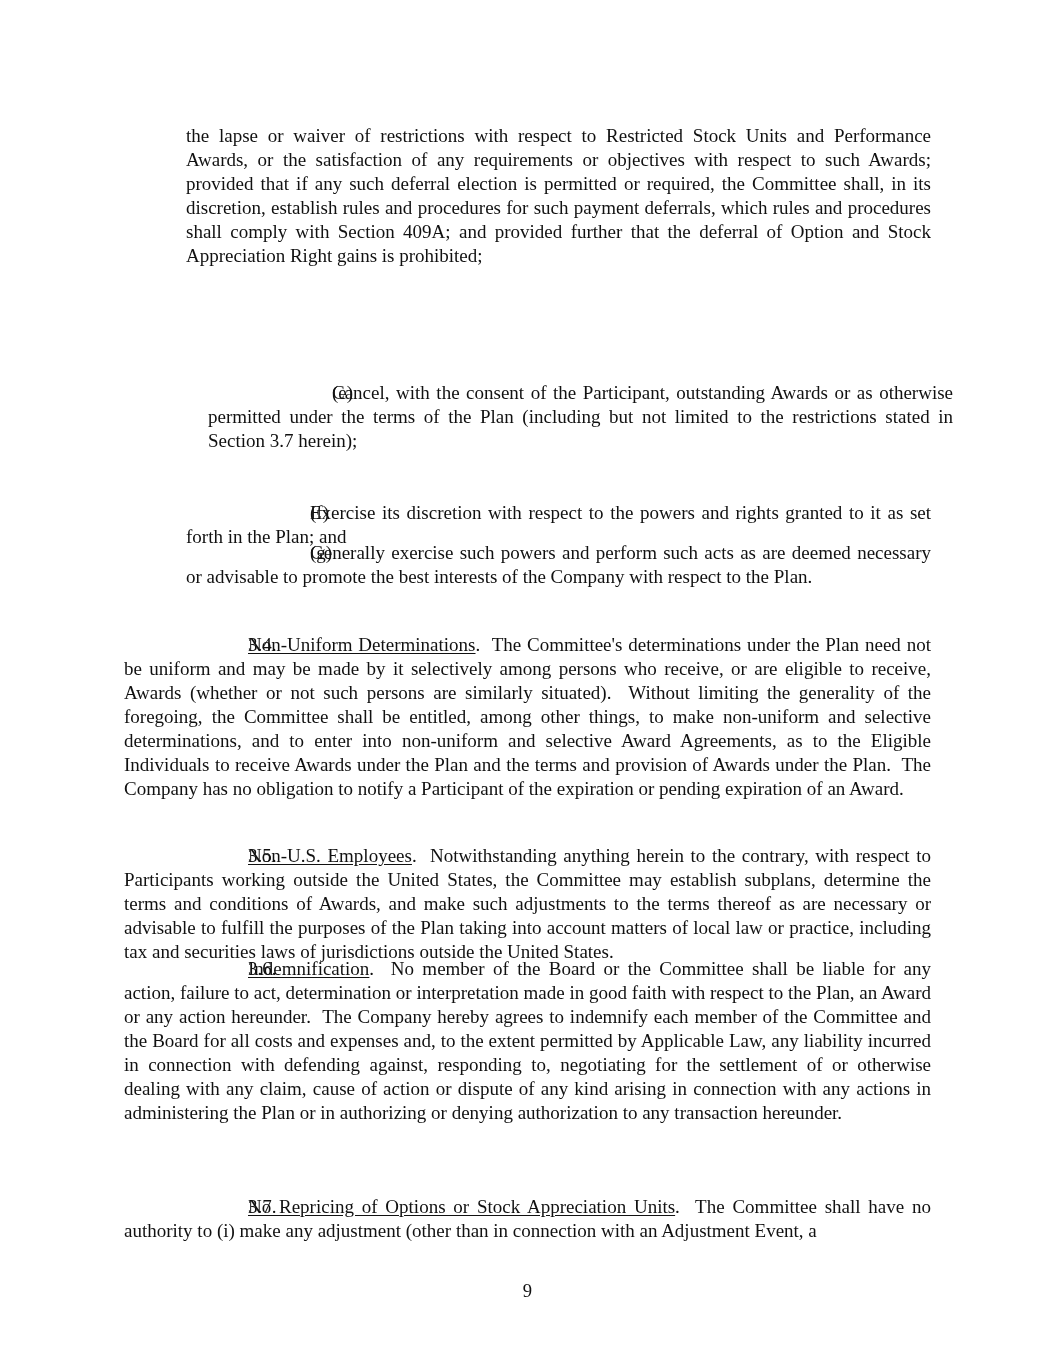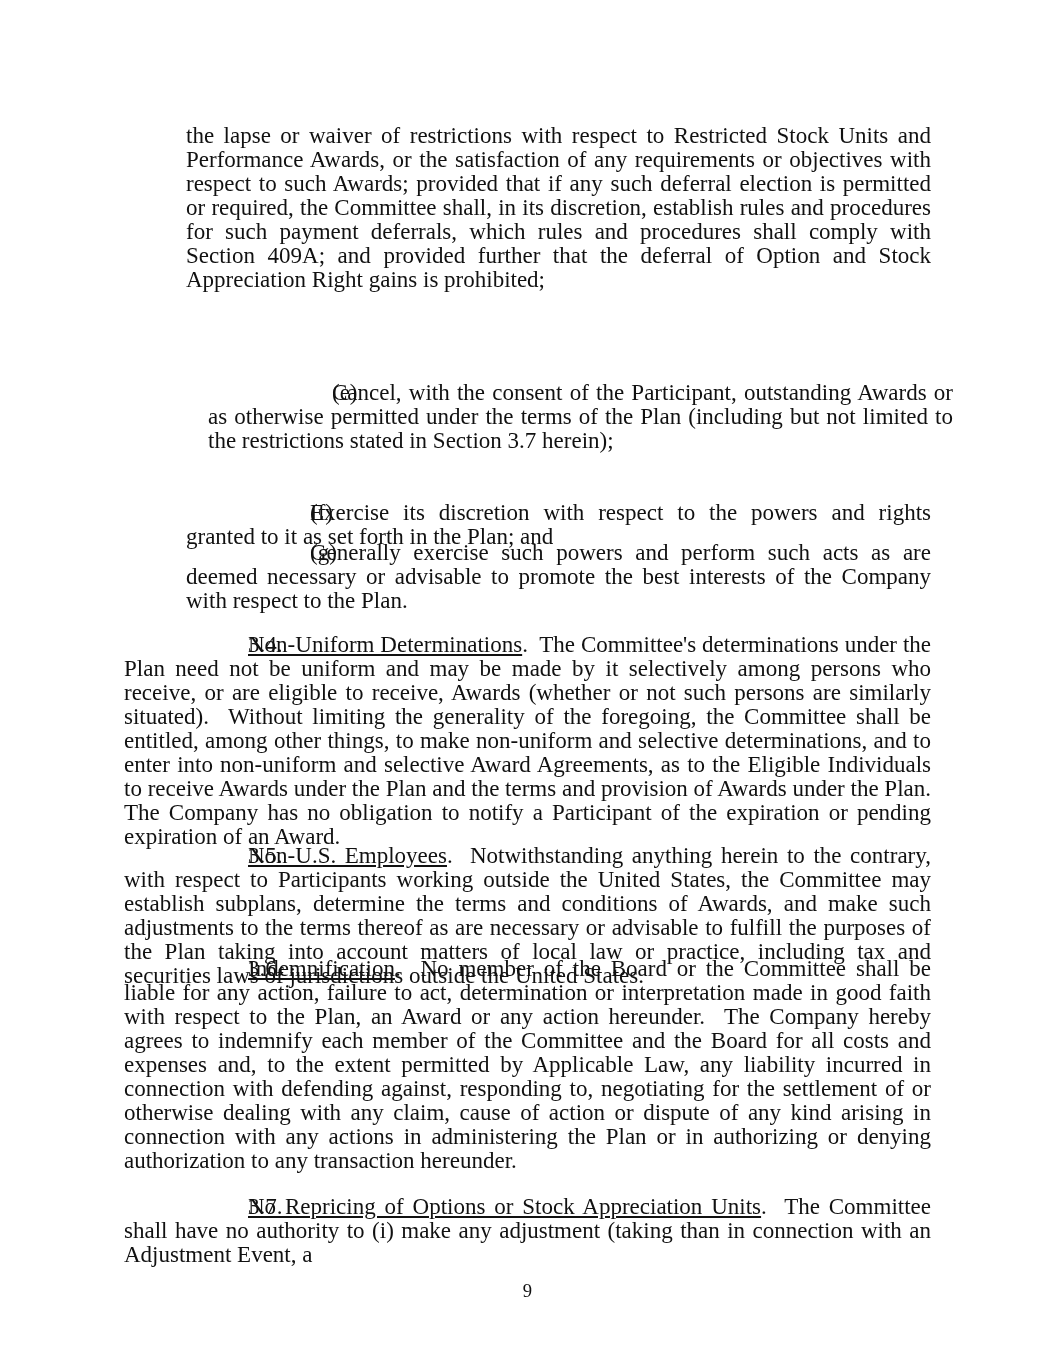--- a/index.html
+++ b/index.html
@@ -17,21 +17,21 @@
     }
     .page {
       position: absolute;
       left: 0;
       top: 0;
       width: 1055px;
       height: 1365px;
     }
     .para {
       position: absolute;
-      font-size: 23px;
+      font-size: 19px;
       line-height: 24px;
       text-align: justify;
       margin: 0;
     }
     .indented-block {
       left: 186px;
       width: 745px;
     }
     .full-block {
       left: 124px;
@@ -71,16 +71,16 @@
   <p class="para indented-block first-indent" style="top:473px;margin-top:28px;"><span class="label">(f)</span><span>Exercise its discretion with respect to the powers and rights granted to it as set forth in the Plan; and</span></p>
 
   <p class="para indented-block first-indent" style="top:541px;"><span class="label">(g)</span><span>Generally exercise such powers and perform such acts as are deemed necessary or advisable to promote the best interests of the Company with respect to the Plan.</span></p>
 
   <p class="para full-block first-indent" style="top:633px;"><span class="label">3.4.</span><span class="heading-u">Non-Uniform Determinations</span><span>.</span><span style="white-space:pre-wrap;">  The Committee's determinations under the Plan need not be uniform and may be made by it selectively among persons who receive, or are eligible to receive, Awards (whether or not such persons are similarly situated).  Without limiting the generality of the foregoing, the Committee shall be entitled, among other things, to make non-uniform and selective determinations, and to enter into non-uniform and selective Award Agreements, as to the Eligible Individuals to receive Awards under the Plan and the terms and provision of Awards under the Plan.  The Company has no obligation to notify a Participant of the expiration or pending expiration of an Award.</span></p>
 
   <p class="para full-block first-indent" style="top:844px;"><span class="label">3.5.</span><span class="heading-u">Non-U.S. Employees</span><span>.</span><span style="white-space:pre-wrap;">  Notwithstanding anything herein to the contrary, with respect to Participants working outside the United States, the Committee may establish subplans, determine the terms and conditions of Awards, and make such adjustments to the terms thereof as are necessary or advisable to fulfill the purposes of the Plan taking into account matters of local law or practice, including tax and securities laws of jurisdictions outside the United States.</span></p>
 
   <p class="para full-block first-indent" style="top:957px;"><span class="label">3.6.</span><span class="heading-u">Indemnification</span><span>.</span><span style="white-space:pre-wrap;">  No member of the Board or the Committee shall be liable for any action, failure to act, determination or interpretation made in good faith with respect to the Plan, an Award or any action hereunder.  The Company hereby agrees to indemnify each member of the Committee and the Board for all costs and expenses and, to the extent permitted by Applicable Law, any liability incurred in connection with defending against, responding to, negotiating for the settlement of or otherwise dealing with any claim, cause of action or dispute of any kind arising in connection with any actions in administering the Plan or in authorizing or denying authorization to any transaction hereunder.</span></p>
 
-  <p class="para full-block first-indent" style="top:1195px;"><span class="label">3.7.</span><span class="heading-u">No Repricing of Options or Stock Appreciation Units</span><span>.</span><span style="white-space:pre-wrap;">  The Committee shall have no authority to (i) make any adjustment (taking than in connection with an Adjustment Event, a</span></p>
+  <p class="para full-block first-indent" style="top:1195px;"><span class="label">3.7.</span><span class="heading-u">No Repricing of Options or Stock Appreciation Units</span><span>.</span><span style="white-space:pre-wrap;">  The Committee shall have no authority to (i) make any adjustment (other than in connection with an Adjustment Event, a</span></p>
 
   <div class="page-number">9</div>
 </div>
 
 </body></html>

